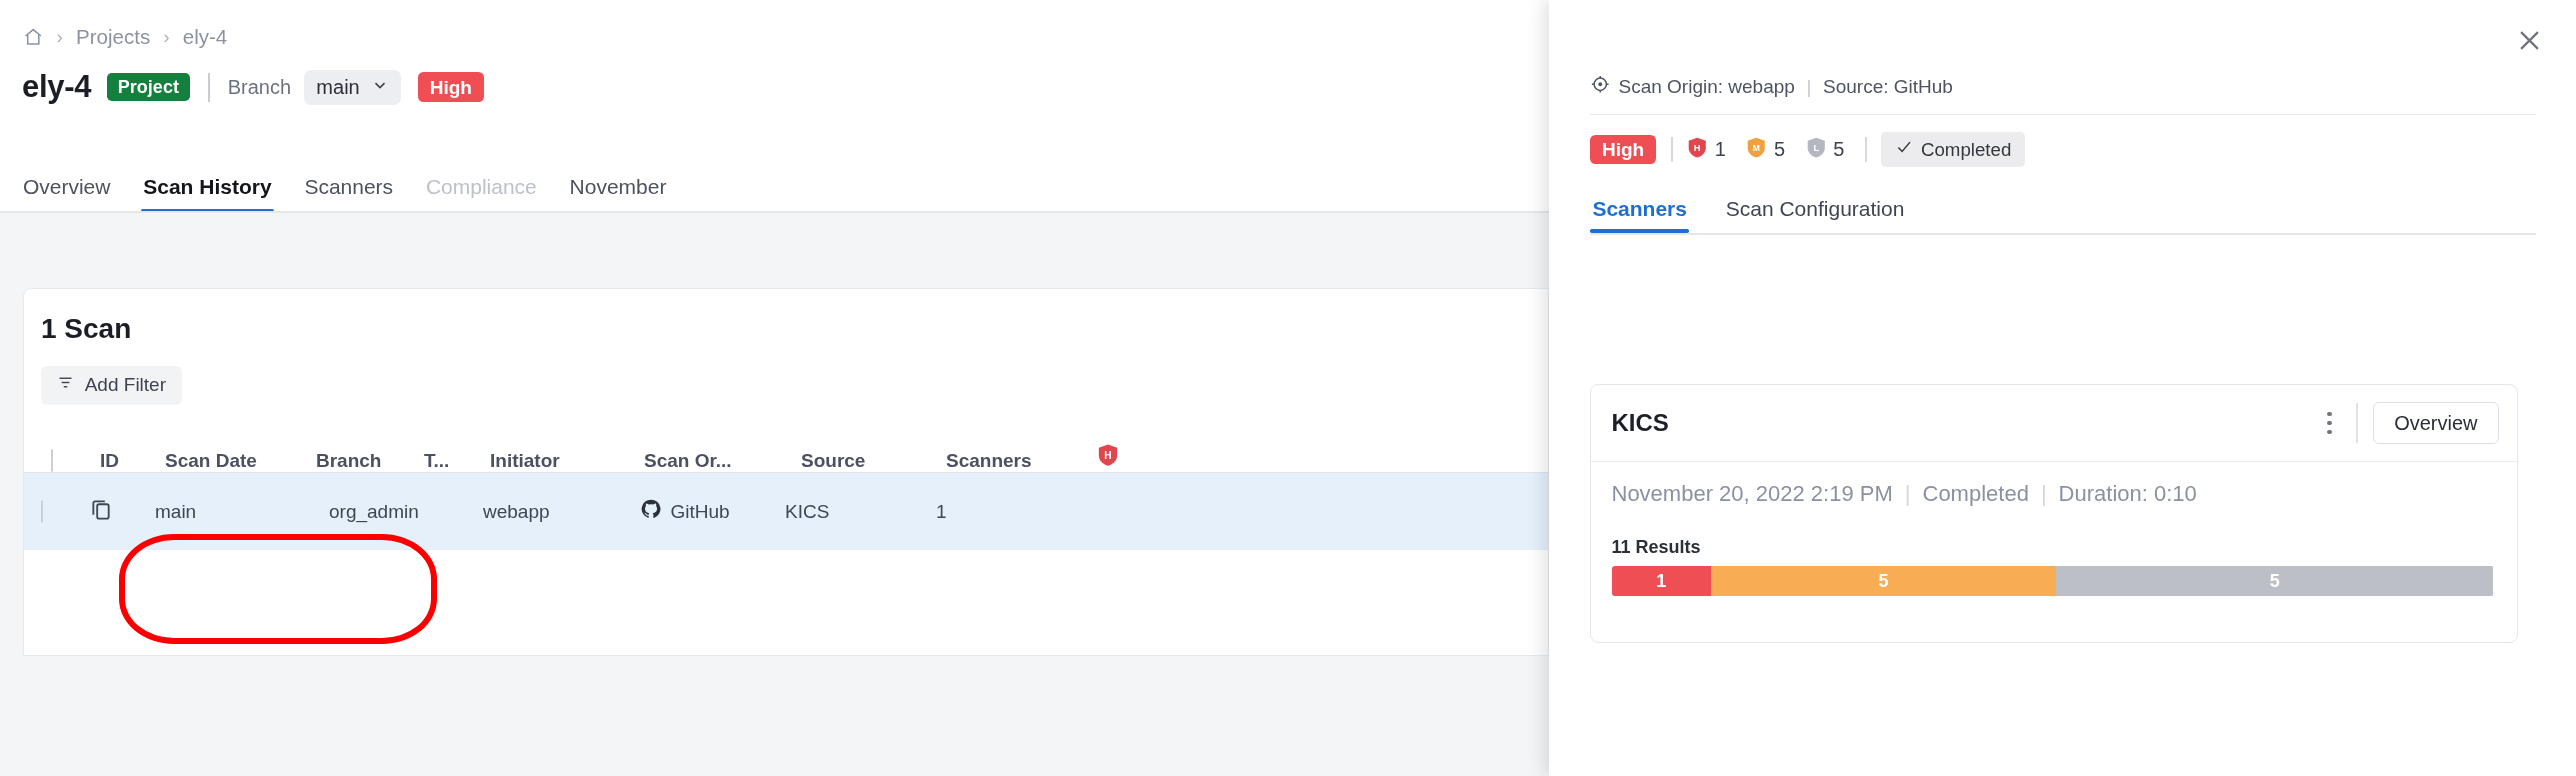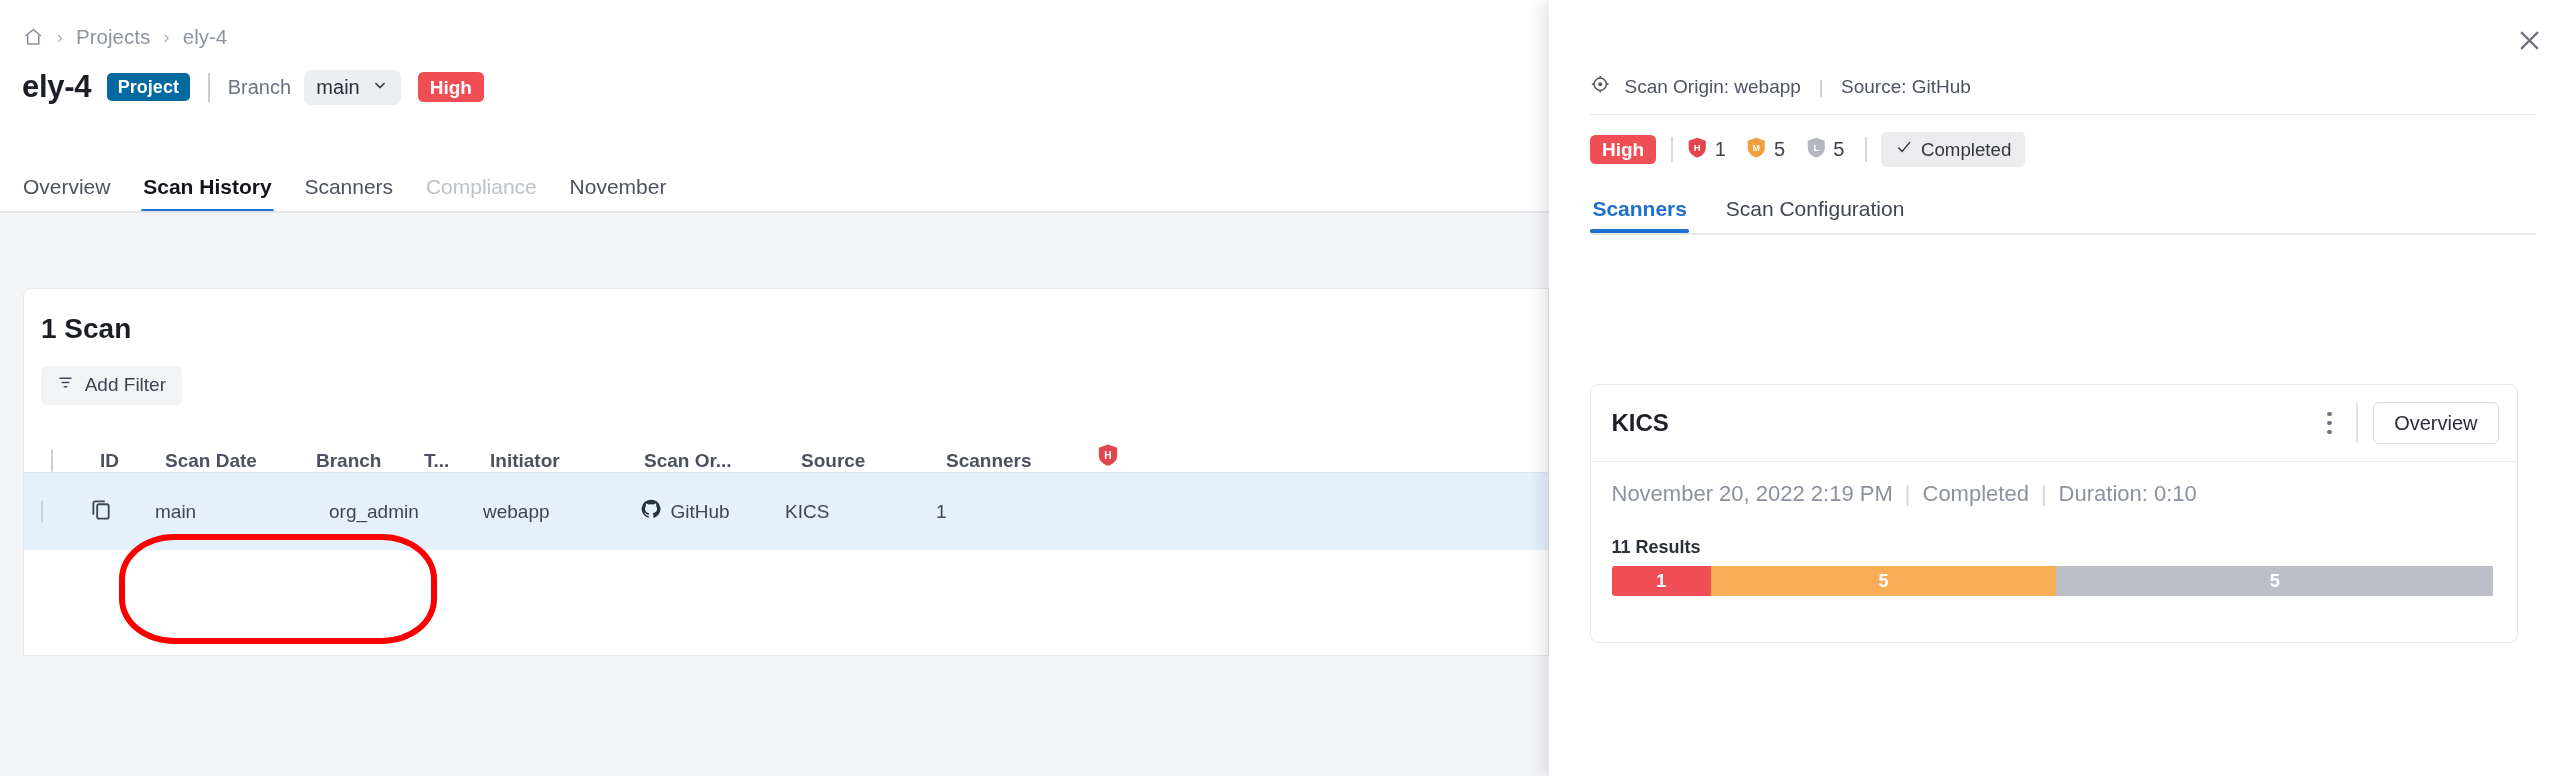--- a/index.html
+++ b/index.html
@@ -41,21 +41,21 @@
     left: 22px; top: 66px;
     display: flex; align-items: center; gap: 0;
     height: 42px;
   }
   .proj-title {
     font-size: 31px; font-weight: bold; color: #1c1e26;
     letter-spacing: -0.3px;
   }
   .proj-chip {
     margin-left: 15.7px;
-    background: #0369a1; color: #ffffff;
+    background: #15803d; color: #ffffff;
     font-size: 18px; font-weight: bold;
     padding: 4.8px 11px; border-radius: 4.8px;
     line-height: 1;
   }
   .vbar {
     margin: 0 18px;
     width: 1.8px; height: 29px; background: #c9ccd3;
   }
   .branch-label { font-size: 20px; color: #6b7280; }
   .branch-select {
@@ -184,21 +184,21 @@
     font-size: 30px; font-weight: bold; color: #23262f;
     letter-spacing: -0.3px;
   }
   .drawer-close {
     position: absolute; right: 26.5px; top: 20.5px;
     width: 40px; height: 40px;
     display: flex; align-items: center; justify-content: center;
   }
   .origin-line {
     position: absolute; left: 41px; top: 74px;
-    display: flex; align-items: center; gap: 14px;
+    display: flex; align-items: center; gap: 8px;
     font-size: 19px; color: #4d5362;
   }
   .origin-line .pipe { color: #c4c8d0; margin: 0 3.6px; }
   .drawer-rule-1 {
     position: absolute; left: 41px; top: 114px;
     width: 946px; height: 1.2px; background: #e7e9ed;
   }
   .sev-row {
     position: absolute; left: 41px; top: 131px;
     display: flex; align-items: center; gap: 0; height: 37px;

